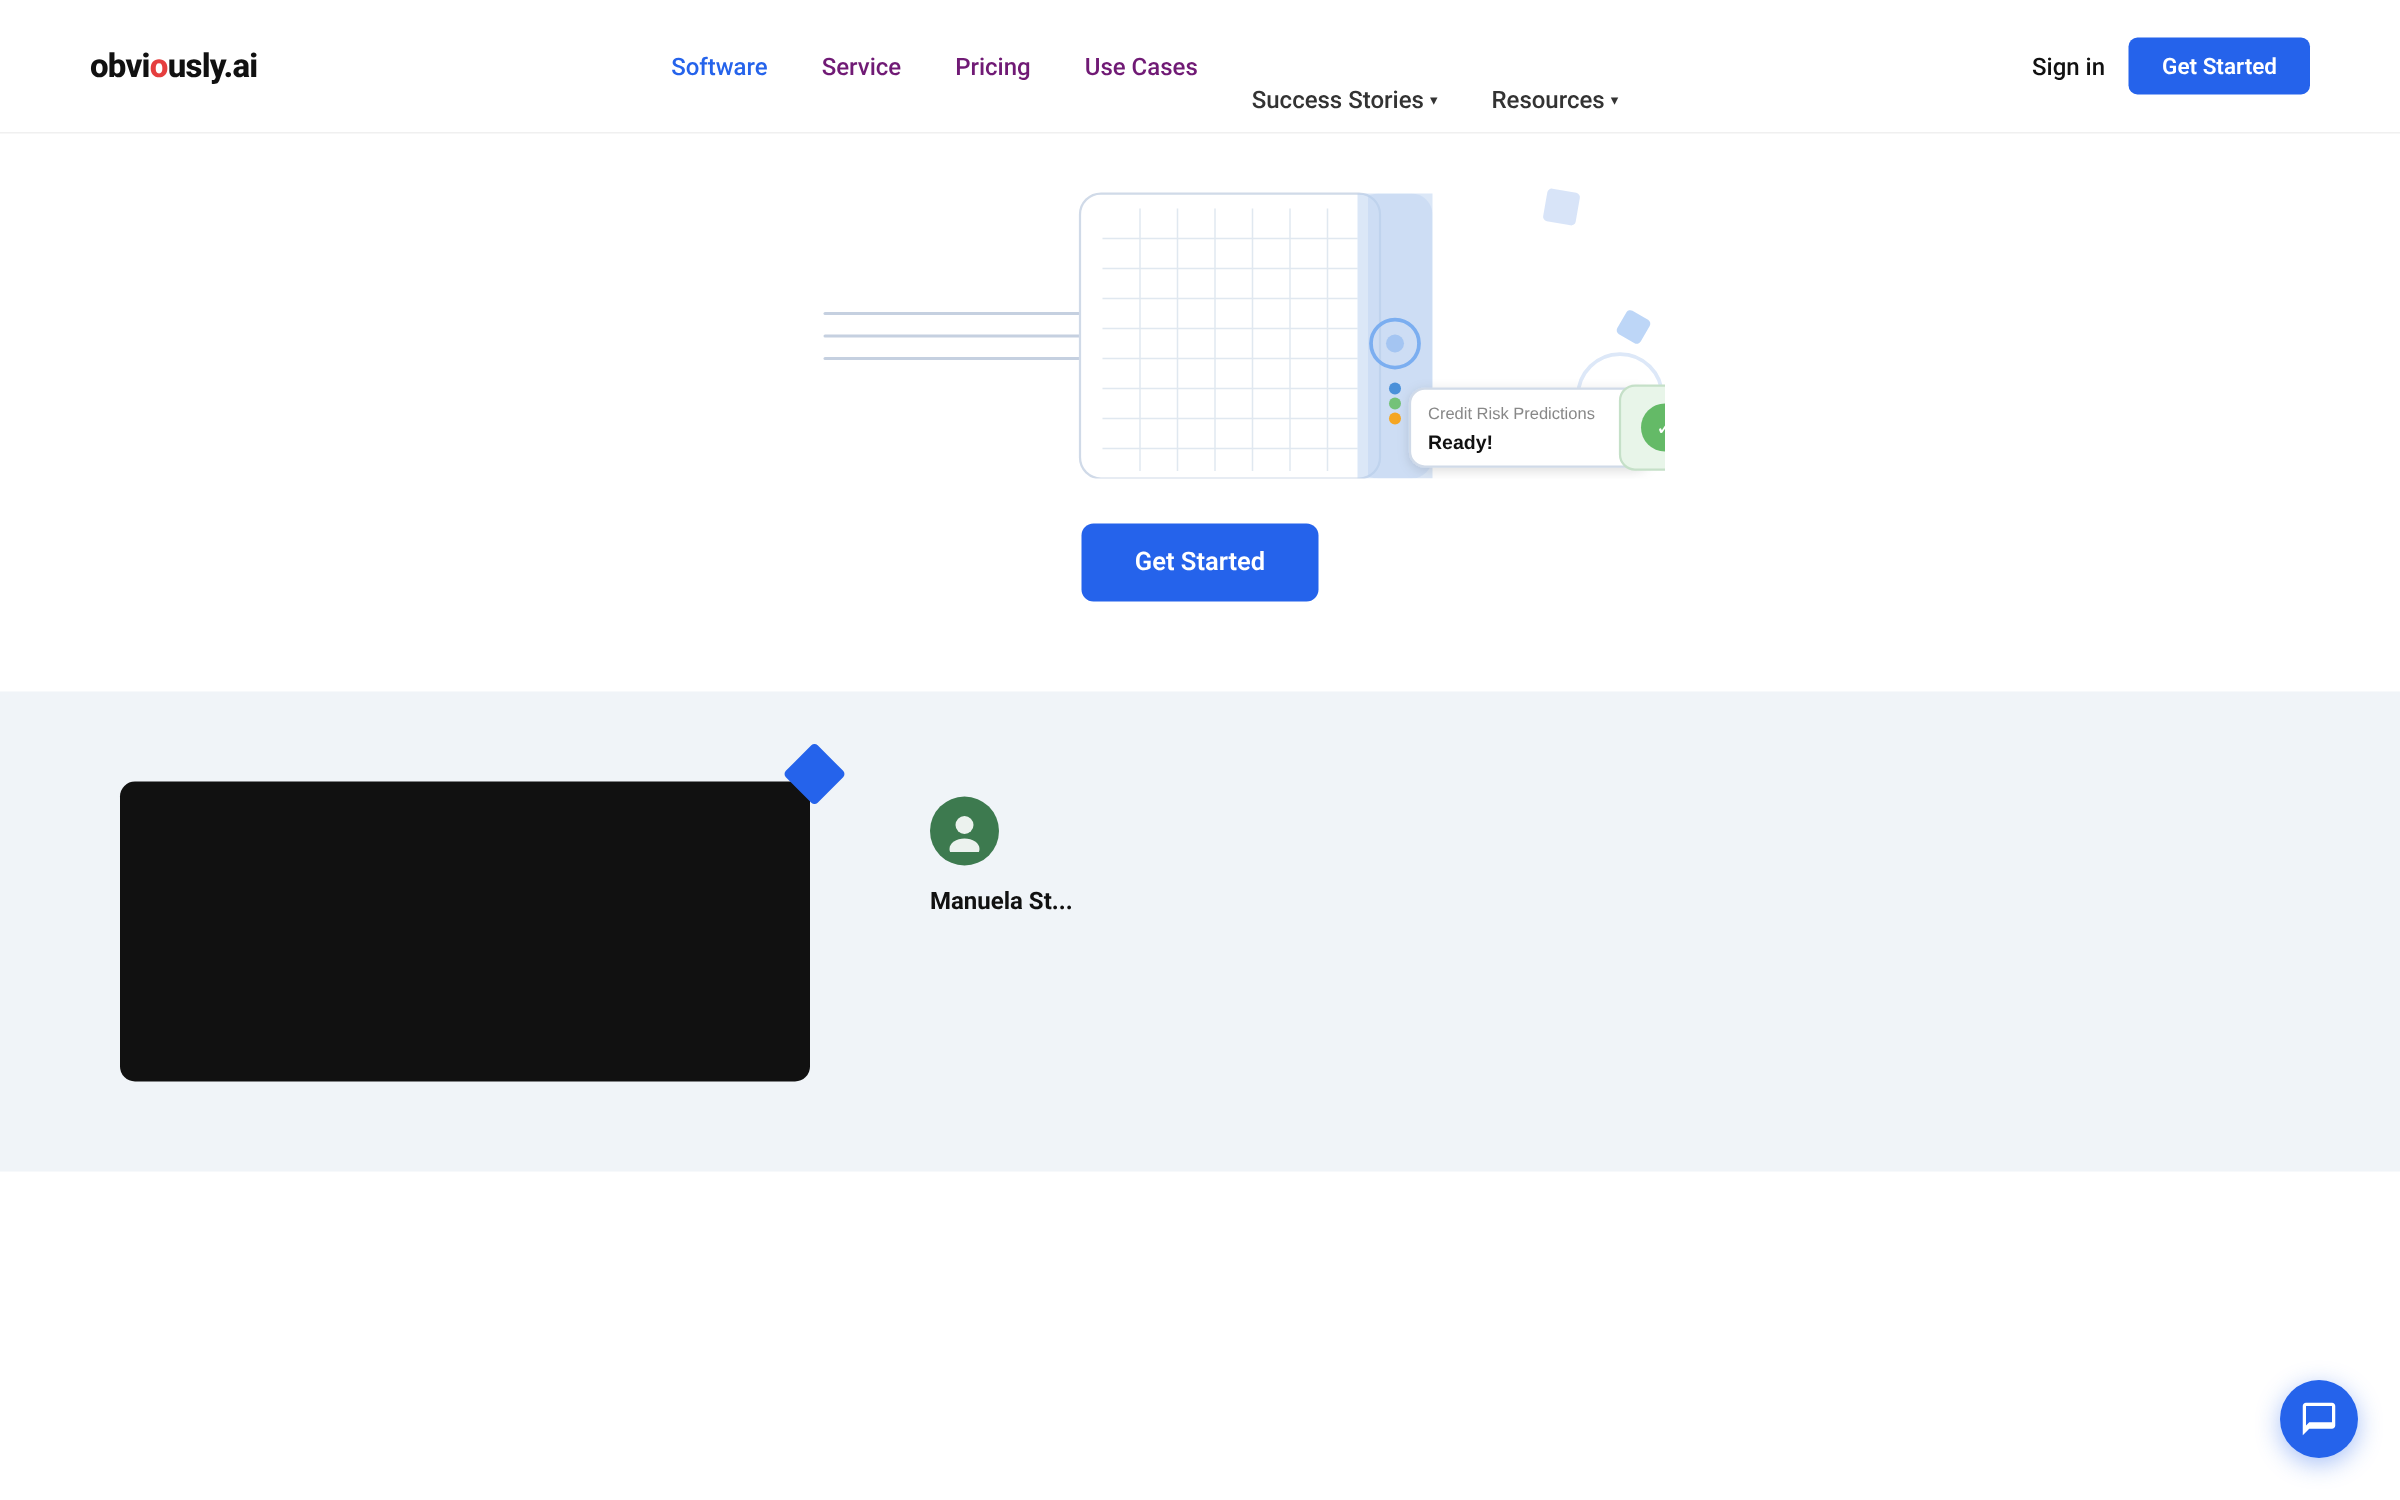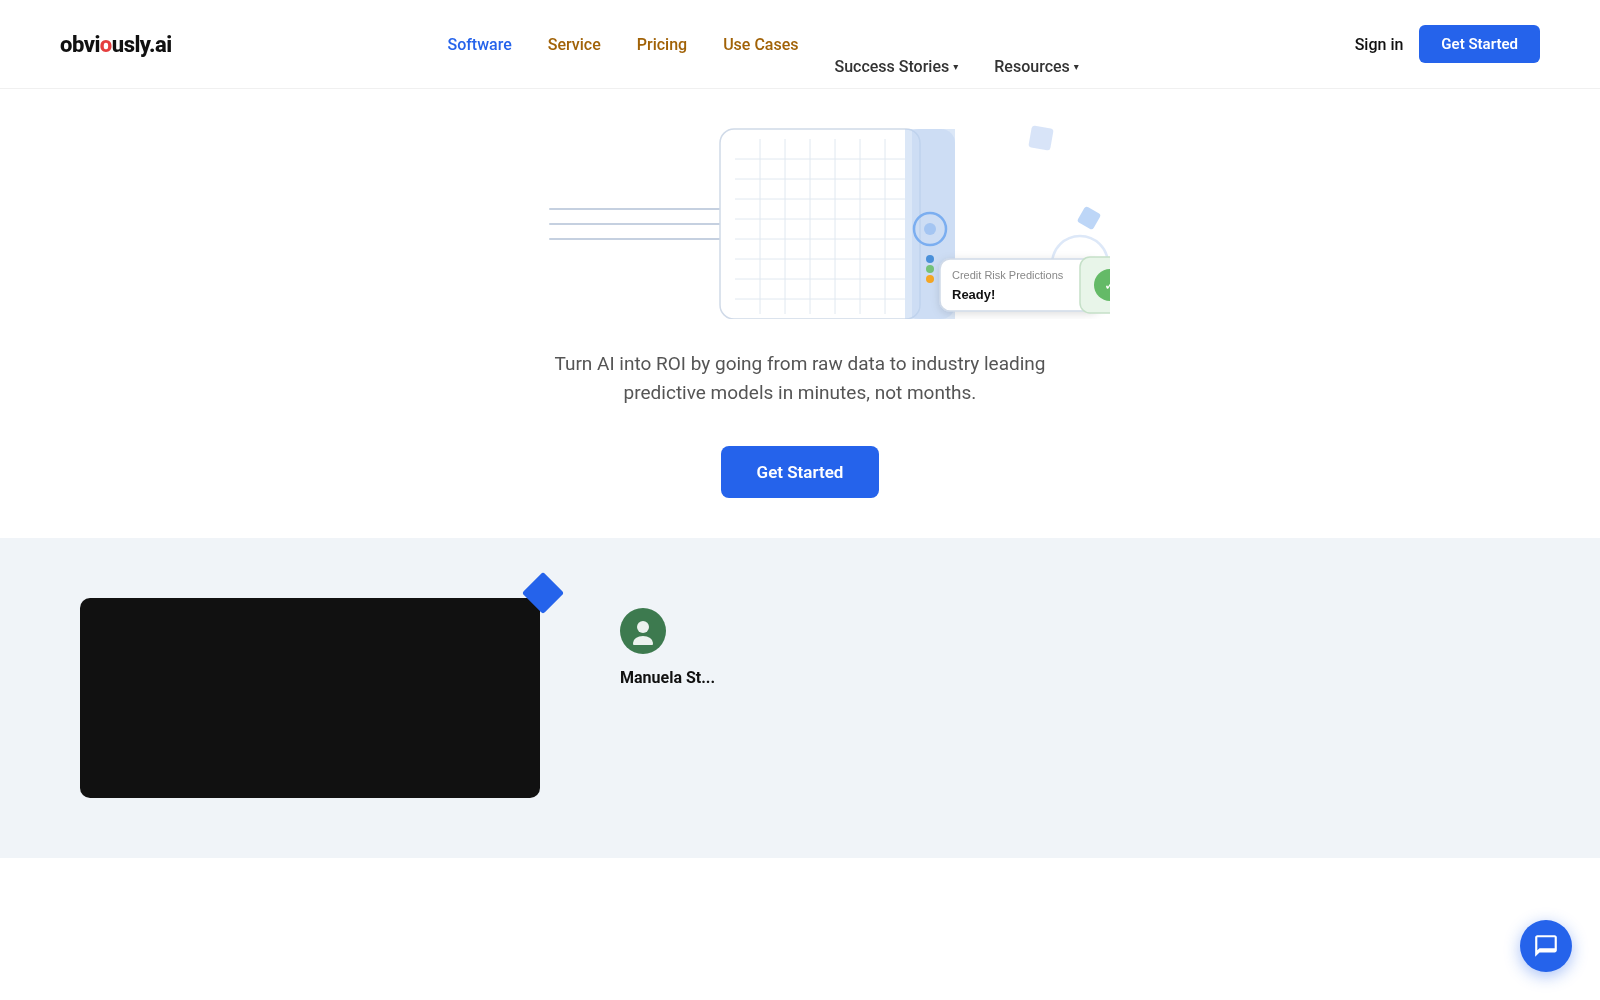--- a/index.html
+++ b/index.html
@@ -27,21 +27,21 @@
     }
     .nav-links {
       display: flex;
       align-items: center;
       gap: 36px;
       list-style: none;
     }
     .nav-links li a {
       text-decoration: none;
       font-size: 16px;
-      color: #a16207;
+      color: #701a75;
       font-weight: 500;
     }
     .nav-links li a.active { color: #2563eb; }
     .nav-links li .dropdown-trigger {
       display: flex;
       align-items: center;
       gap: 4px;
       cursor: pointer;
       font-size: 16px;
       color: #333;
@@ -80,21 +80,21 @@
       cursor: pointer;
       font-family: inherit;
     }
 
     
     .hero {
       display: flex;
       flex-direction: column;
       align-items: center;
       padding-top: 20px;
-      padding-bottom: 40px;
+      padding-bottom: 60px;
       background: #fff;
     }
 
     
     .hero-illustration {
       width: 620px;
       height: 210px;
       position: relative;
       margin-bottom: 30px;
     }
@@ -322,21 +322,20 @@
 
       <defs>
         <filter id="shadow" x="-20%" y="-20%" width="140%" height="140%">
           <feDropShadow dx="0" dy="2" stdDeviation="4" flood-color="#0002"></feDropShadow>
         </filter>
       </defs>
     </svg>
   </div>
 
 
-  <p class="hero-subheadline">Turn AI into ROI by going from raw data to industry leading predictive models in minutes, not months.</p>
 
   <div class="hero-buttons">
     <button class="btn-get-started-hero">Get Started</button>
   </div>
 </section>
 
 <div class="bottom-section">
 
   <div class="video-placeholder">
     <div class="video-blue-diamond"></div>

